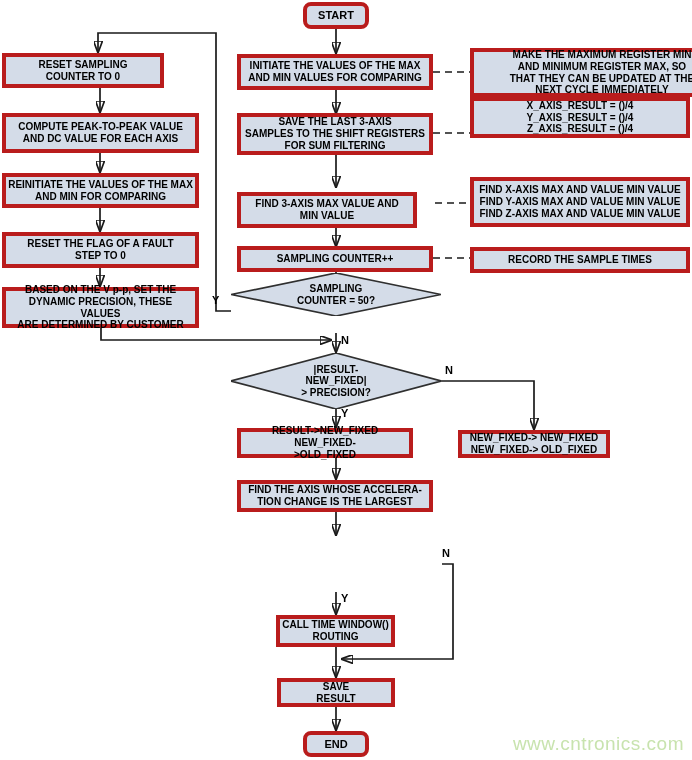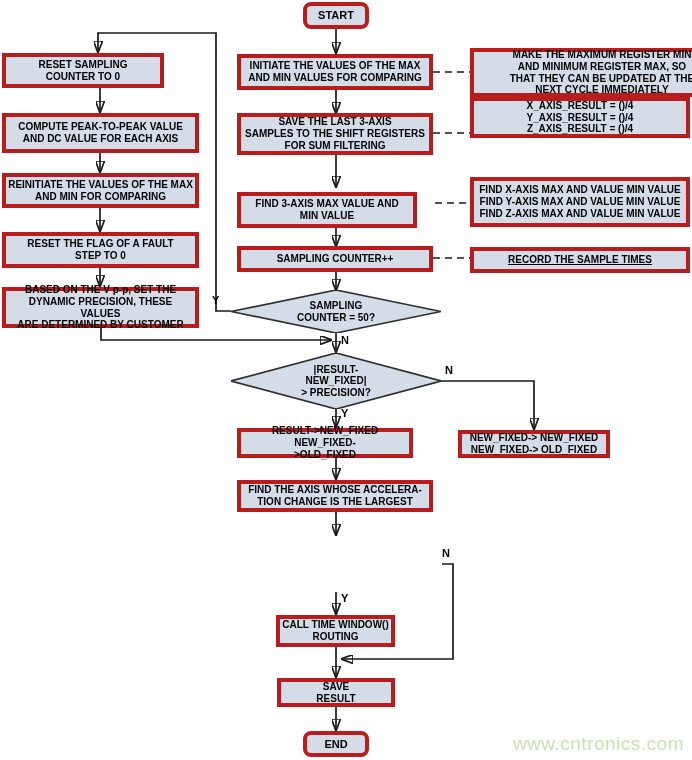--- a/index.html
+++ b/index.html
@@ -96,21 +96,21 @@
   <div class="node" style="left:2px;top:287px;width:197px;height:41px;">BASED ON THE V p-p, SET THE
 DYNAMIC PRECISION, THESE VALUES
 ARE DETERMINED BY CUSTOMER</div>
   <div class="node" style="left:237px;top:113px;width:196px;height:42px;">SAVE THE LAST 3-AXIS
 SAMPLES TO THE SHIFT REGISTERS
 FOR SUM FILTERING</div>
   <div class="node" style="left:237px;top:176px;width:180px;height:36px;margin-top:16px;">FIND 3-AXIS MAX VALUE AND
 MIN VALUE</div>
   <div class="node" style="left:237px;top:246px;width:196px;height:24px;">SAMPLING COUNTER++</div>
 
-  <div class="diamond" style="left:231px;top:290px;width:210px;height:43px;">
+  <div class="diamond" style="left:231px;top:273px;width:210px;height:43px;">
     <svg viewBox="0 0 210 43" preserveAspectRatio="none">
       <polygon points="105,0 210,21.5 105,43 0,21.5"></polygon>
     </svg>
     <span>SAMPLING
 COUNTER = 50?</span>
   </div>
 
   <div class="diamond" style="left:231px;top:353px;width:210px;height:56px;">
     <svg viewBox="0 0 210 56" preserveAspectRatio="none">
       <polygon points="105,0 210,28 105,56 0,28"></polygon>
@@ -134,21 +134,21 @@
   <div class="node" style="left:470px;top:48px;width:264px;height:49px;">MAKE THE MAXIMUM REGISTER MIN
 AND MINIMUM REGISTER MAX, SO
 THAT THEY CAN BE UPDATED AT THE
 NEXT CYCLE IMMEDIATELY</div>
   <div class="node" style="left:470px;top:97px;width:220px;height:41px;">X_AXIS_RESULT = ()/4
 Y_AXIS_RESULT = ()/4
 Z_AXIS_RESULT = ()/4</div>
   <div class="node" style="left:470px;top:177px;width:220px;height:50px;">FIND X-AXIS MAX AND VALUE MIN VALUE
 FIND Y-AXIS MAX AND VALUE MIN VALUE
 FIND Z-AXIS MAX AND VALUE MIN VALUE</div>
-  <div class="node" style="left:470px;top:247px;width:220px;height:23px;text-decoration:underline;">RECORD THE SAMPLE TIMES</div>
+  <div class="node" style="left:470px;top:247px;width:220px;height:23px;">RECORD THE SAMPLE TIMES</div>
   <div class="node" style="left:458px;top:430px;width:152px;height:28px;text-align:center;">NEW_FIXED-&gt; NEW_FIXED
 NEW_FIXED-&gt; OLD_FIXED</div>
 
   <span class="branch-label" style="left:212px;top:295px;">Y</span>
   <span class="branch-label" style="left:341px;top:335px;">N</span>
   <span class="branch-label" style="left:341px;top:408px;">Y</span>
   <span class="branch-label" style="left:445px;top:365px;">N</span>
   <span class="branch-label" style="left:341px;top:593px;">Y</span>
   <span class="branch-label" style="left:442px;top:548px;">N</span>
 

